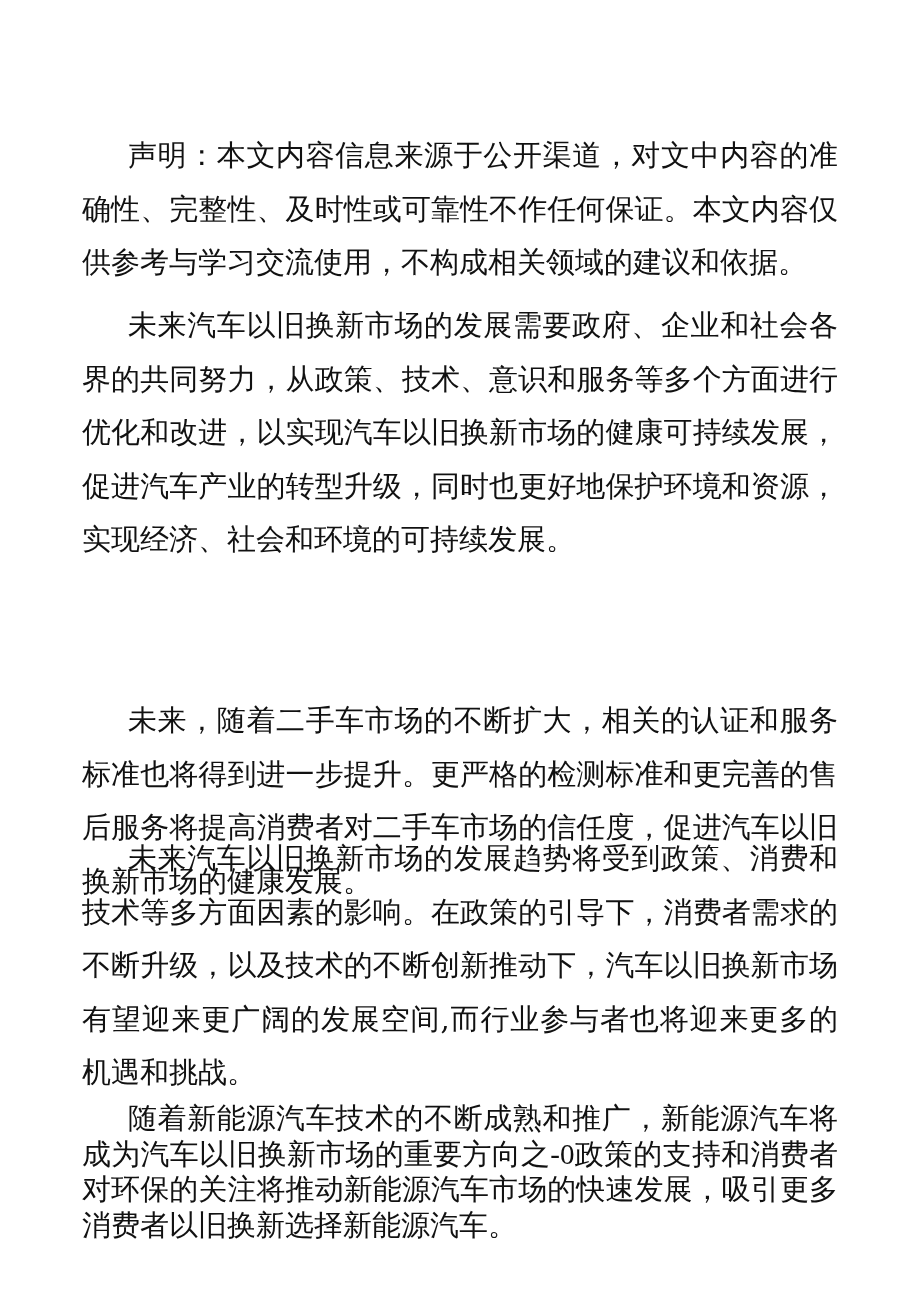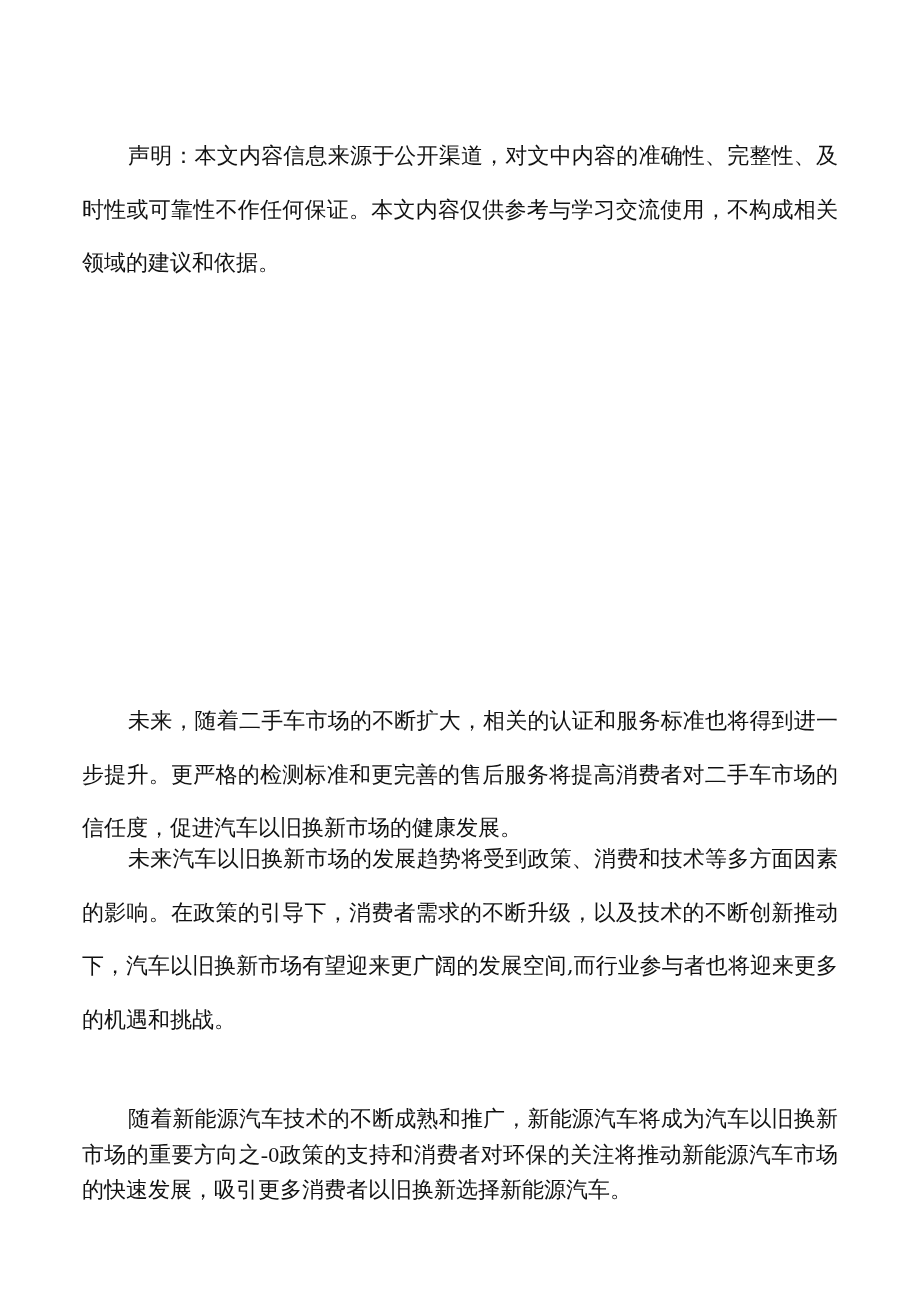--- a/index.html
+++ b/index.html
@@ -19,21 +19,21 @@
       position: absolute;
       left: 0; top: 0;
       width: 920px; height: 1301px;
       background: #ffffff;
     }
     .para {
       position: absolute;
       left: 82px;
       width: 756px;
       margin: 0;
-      font-size: 22px;
+      font-size: 29px;
       line-height: 53.6px;
       text-indent: 46px;
       text-align: justify;
       letter-spacing: 0px;
       word-break: break-all;
     }
     .para.tight {
       line-height: 35.5px;
     }
     #p1 { top: 129px; }
@@ -41,16 +41,17 @@
     #p3 { top: 524px; }
     #p4 { top: 694px; }
     #p5 { top: 832px; }
     #p6 { top: 1101px; font-family: Liberation Serif, serif; }
   </style>
 </head>
 <body>
 
 <div class="page">
   <p id="p1" class="para">声明：本文内容信息来源于公开渠道，对文中内容的准确性、完整性、及时性或可靠性不作任何保证。本文内容仅供参考与学习交流使用，不构成相关领域的建议和依据。</p>
+  <p id="p2" class="para">未来汽车以旧换新市场的发展需要政府、企业和社会各界的共同努力，从政策、技术、意识和服务等多个方面进行优化和改进，以实现汽车以旧换新市场的健康可持续发展，促进汽车产业的转型升级，同时也更好地保护环境和资源，实现经济、社会和环境的可持续发展。</p>
   <p id="p4" class="para">未来，随着二手车市场的不断扩大，相关的认证和服务标准也将得到进一步提升。更严格的检测标准和更完善的售后服务将提高消费者对二手车市场的信任度，促进汽车以旧换新市场的健康发展。</p>
   <p id="p5" class="para">未来汽车以旧换新市场的发展趋势将受到政策、消费和技术等多方面因素的影响。在政策的引导下，消费者需求的不断升级，以及技术的不断创新推动下，汽车以旧换新市场有望迎来更广阔的发展空间,而行业参与者也将迎来更多的机遇和挑战。</p>
   <p id="p6" class="para tight">随着新能源汽车技术的不断成熟和推广，新能源汽车将成为汽车以旧换新市场的重要方向之-0政策的支持和消费者对环保的关注将推动新能源汽车市场的快速发展，吸引更多消费者以旧换新选择新能源汽车。</p>
 </div>
 
 </body></html>

